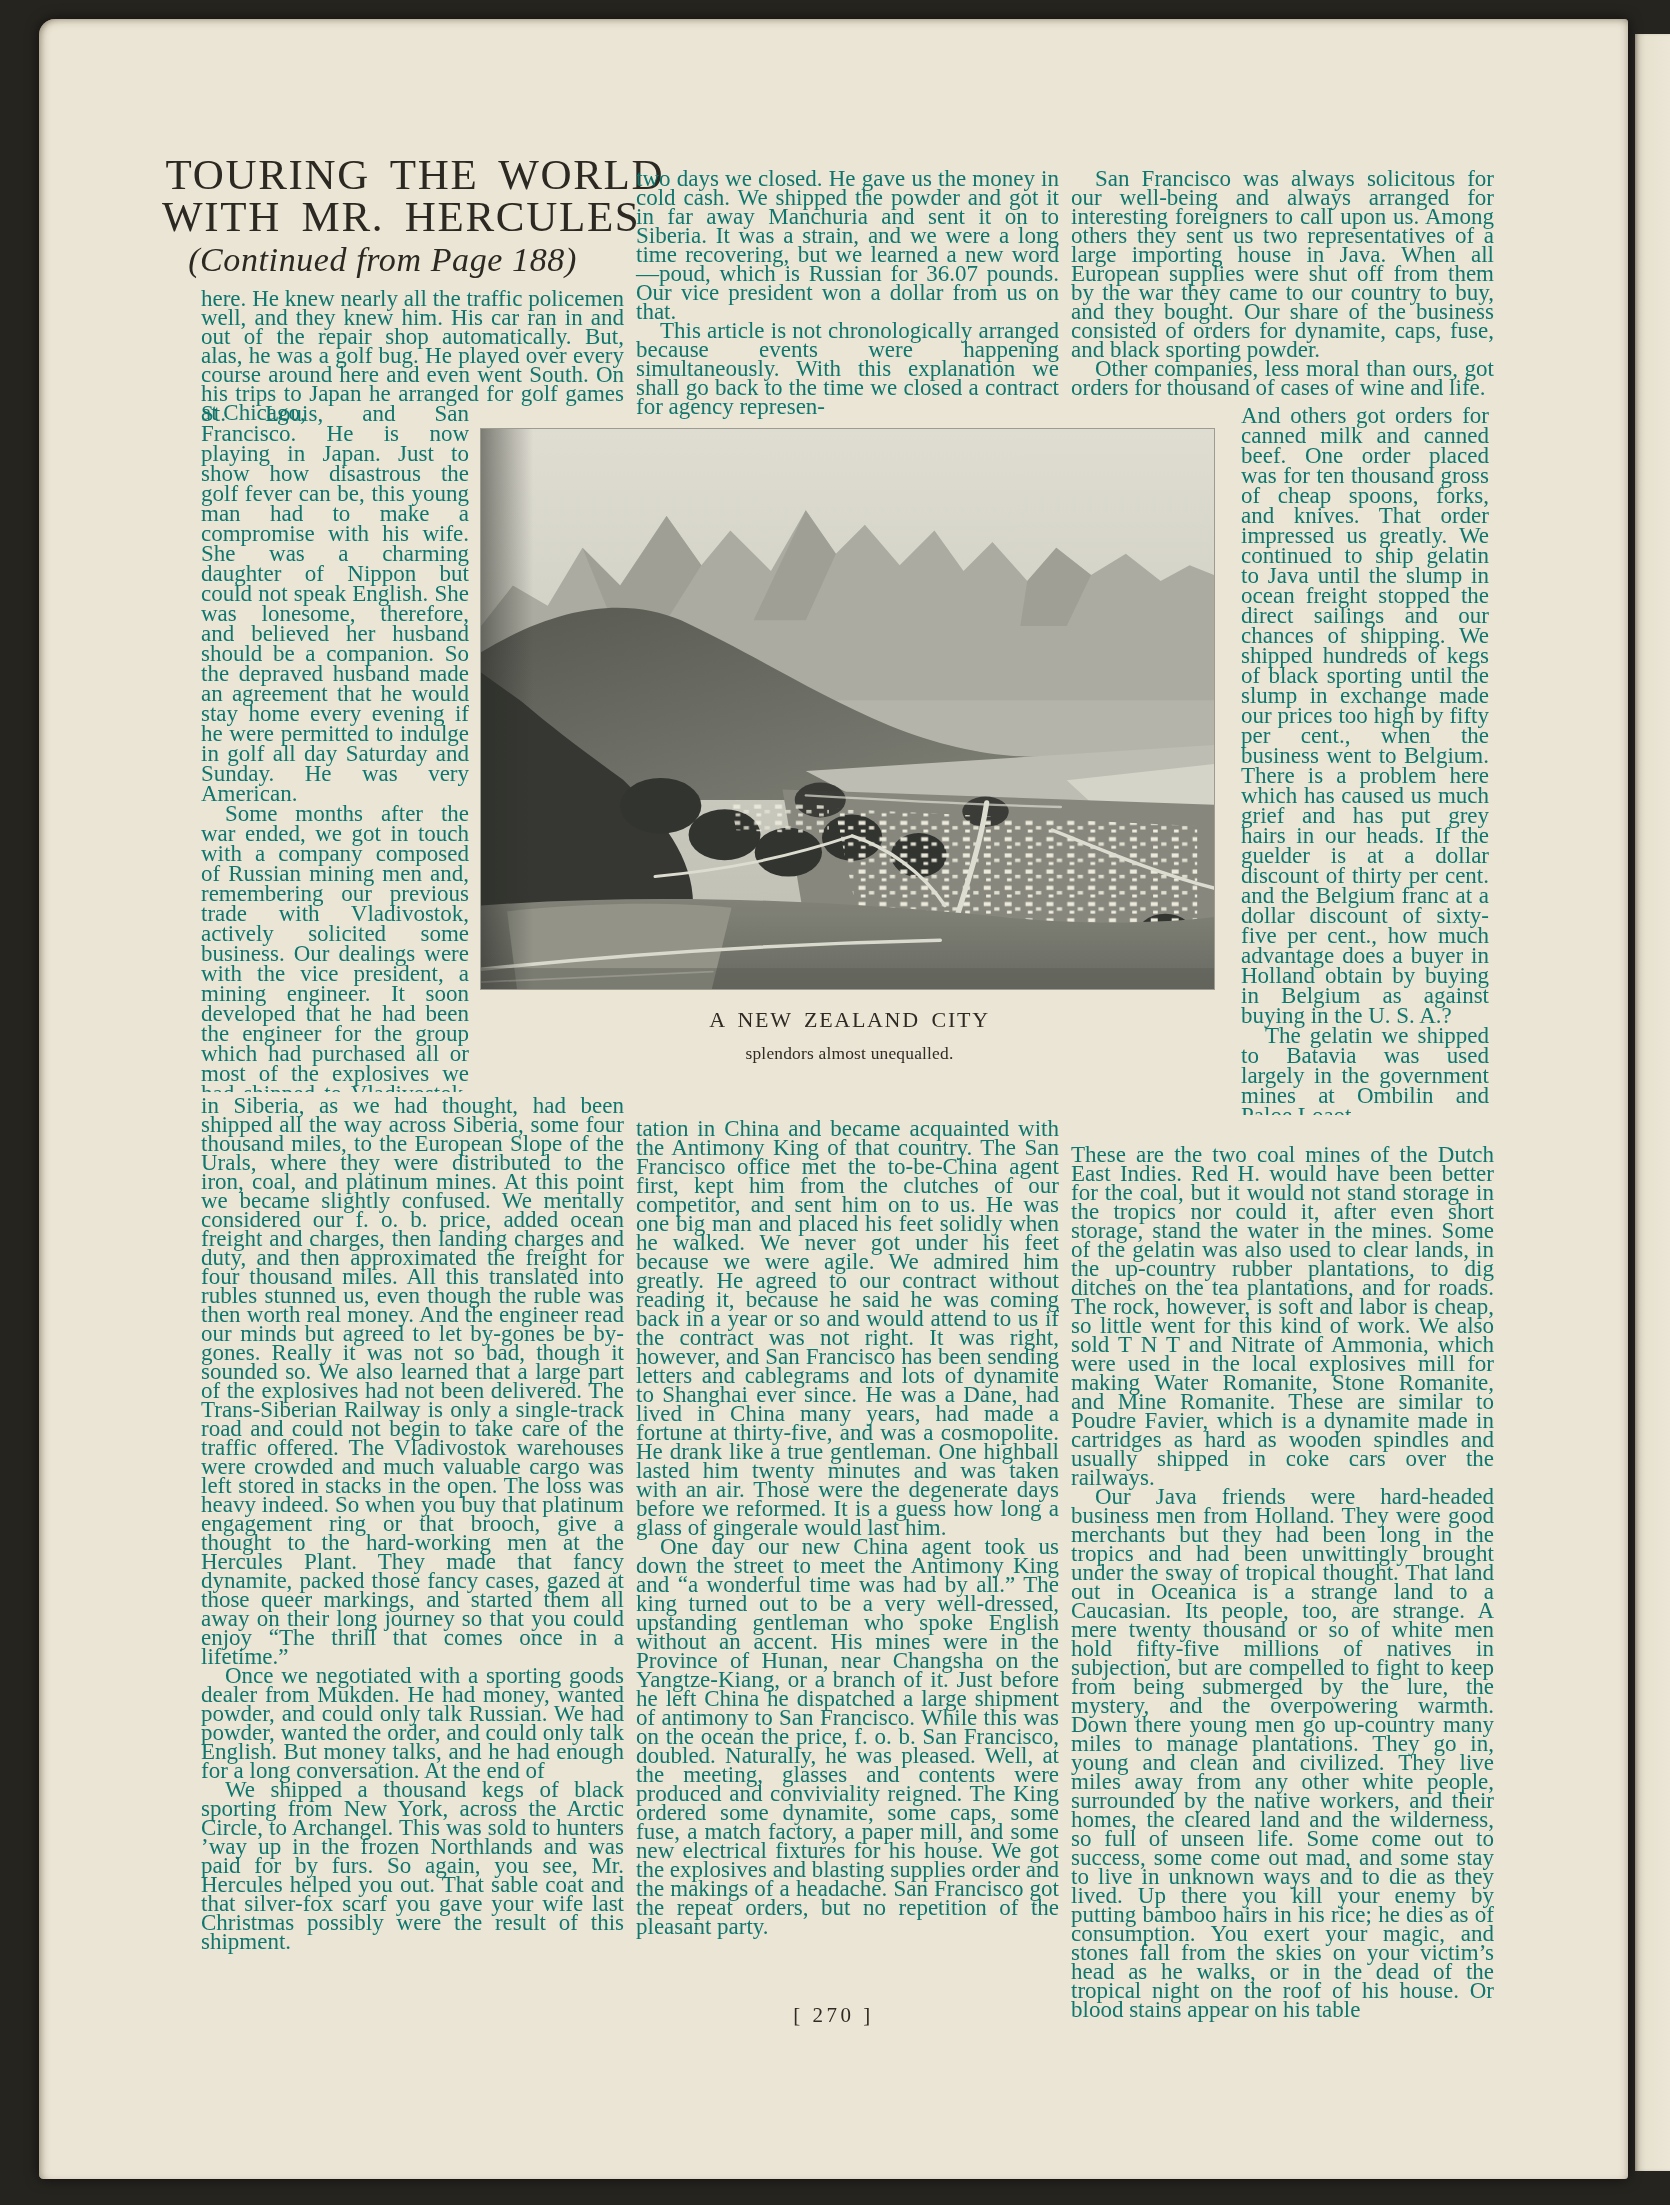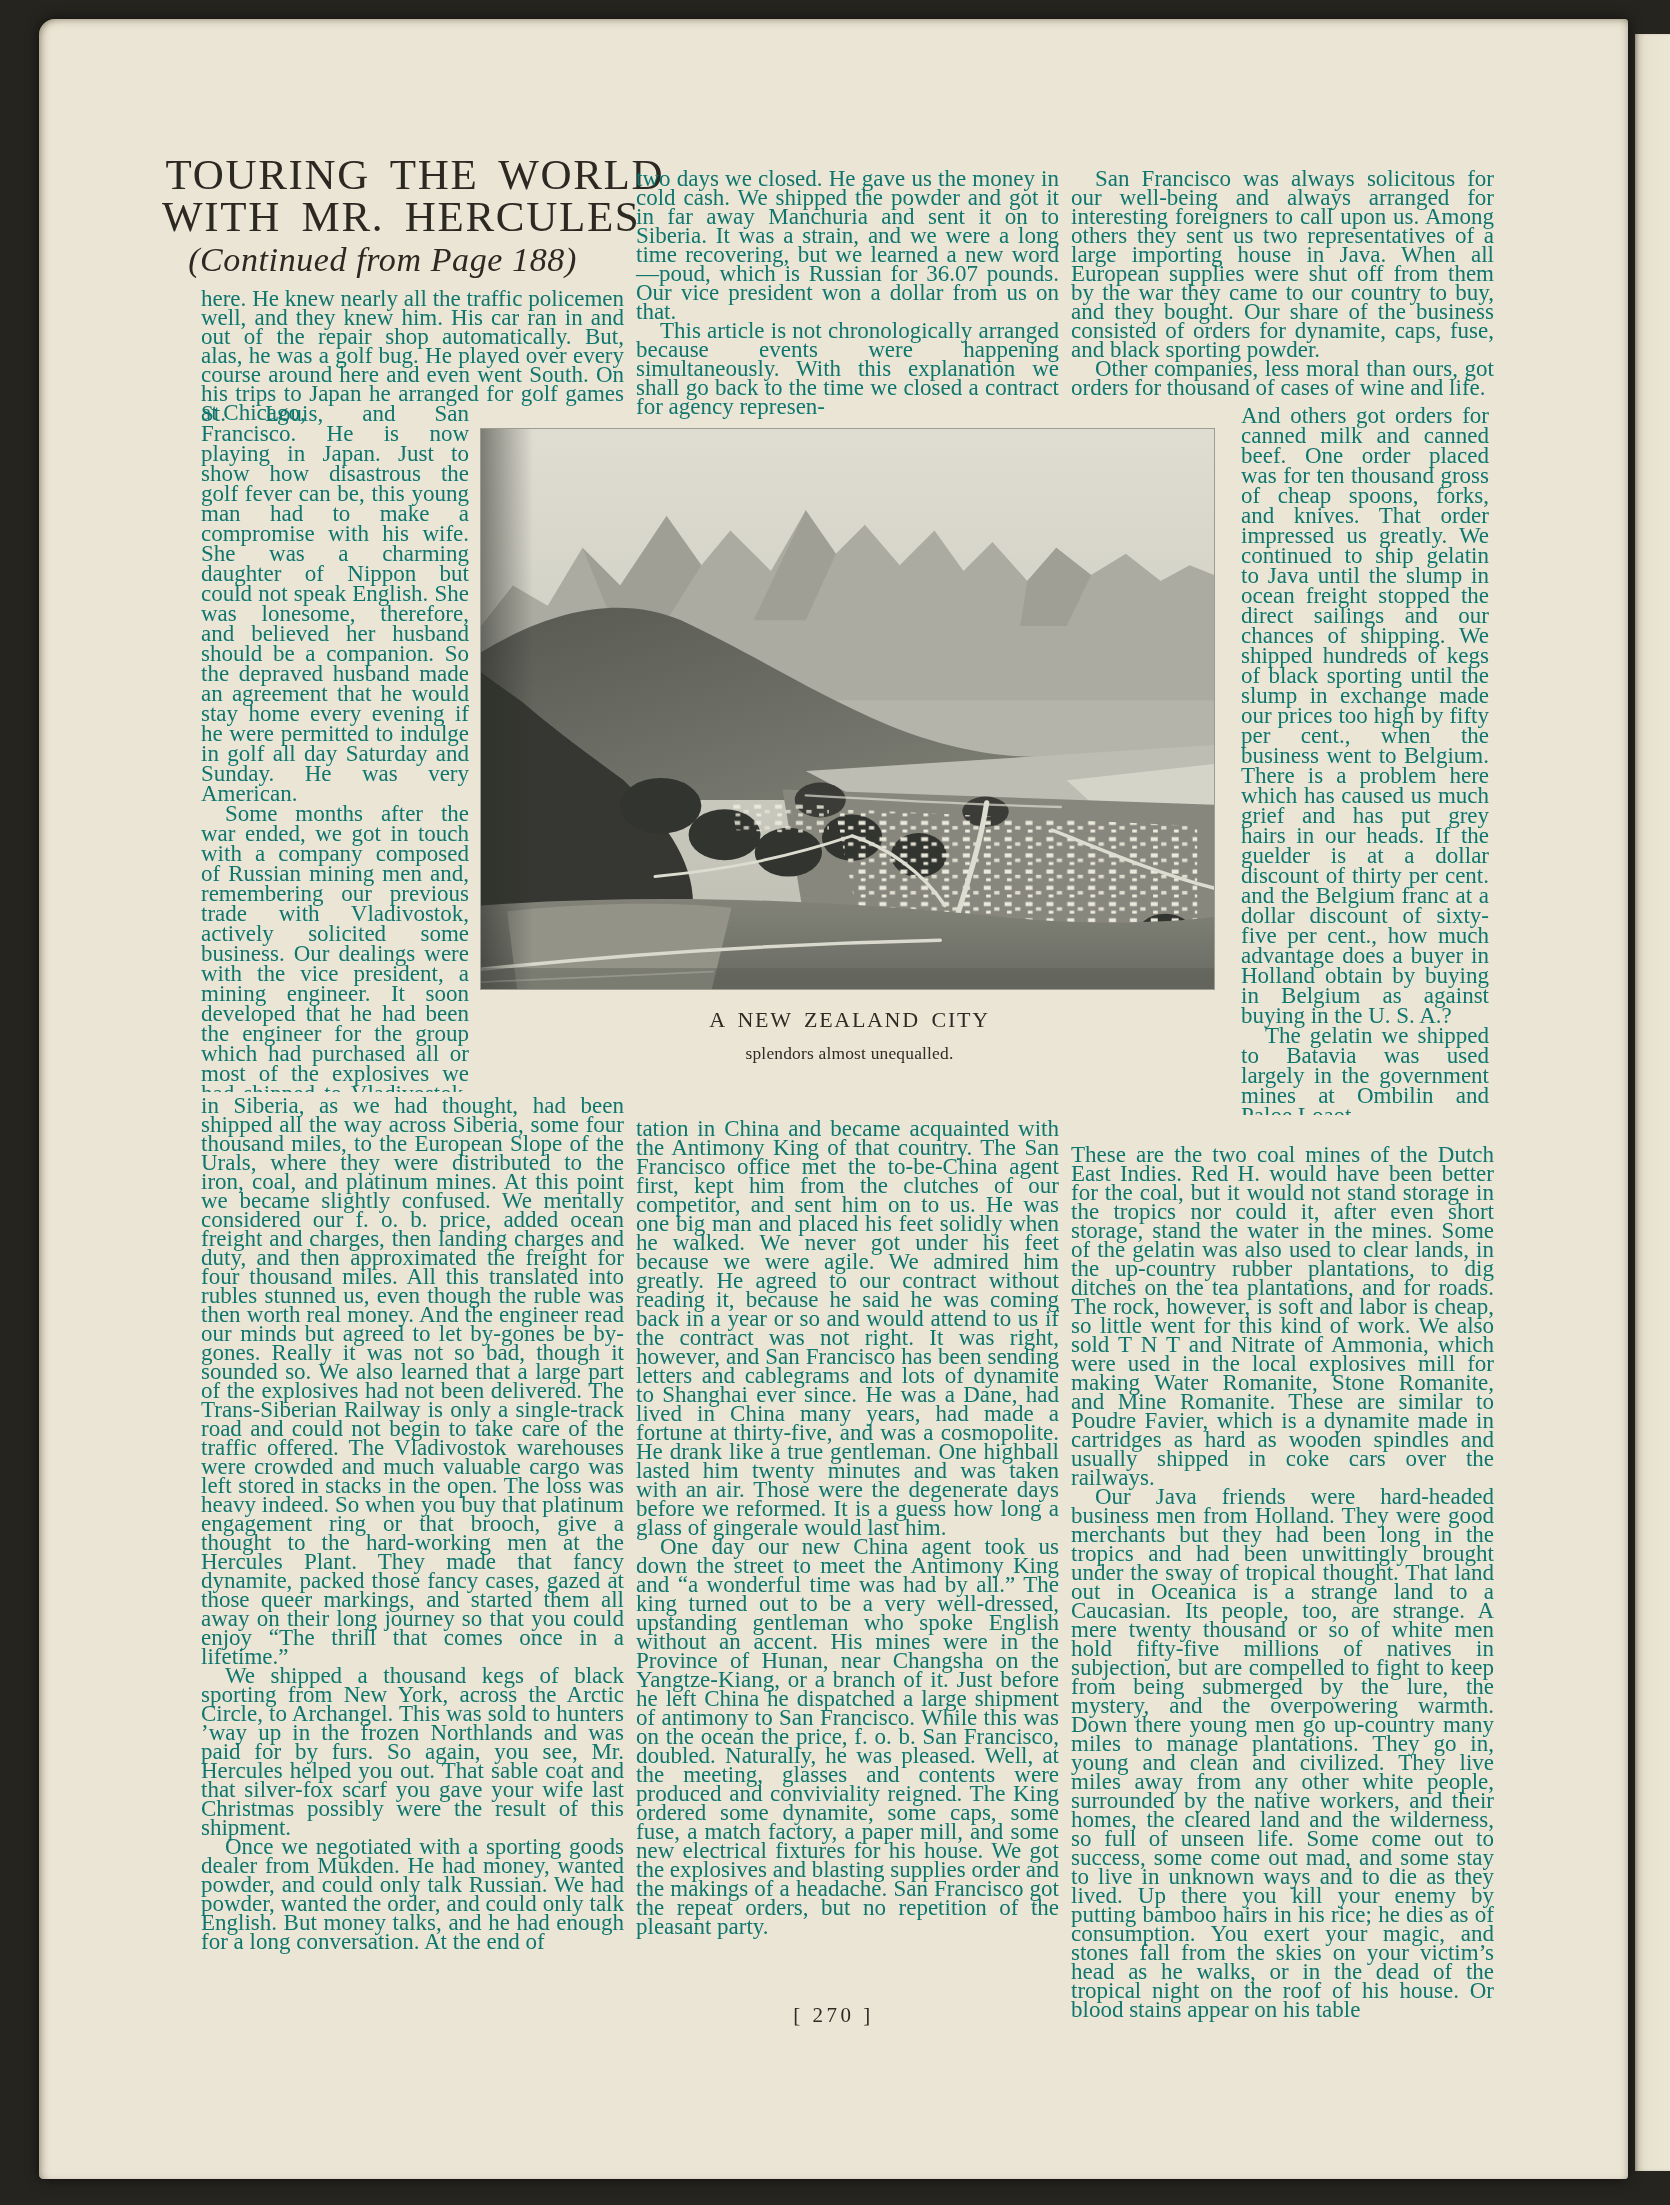--- a/index.html
+++ b/index.html
@@ -76,22 +76,22 @@
         <p>here. He knew nearly all the traffic policemen well, and they knew him. His car ran in and out of the repair shop automatically. But, alas, he was a golf bug. He played over every course around here and even went South. On his trips to Japan he arranged for golf games at Chicago,</p>
       </section>
 
     <section class="tb narrow" style="left:162px;top:385px;width:268px;height:688px;">
         <p>St. Louis, and San Francisco. He is now playing in Japan. Just to show how disastrous the golf fever can be, this young man had to make a compromise with his wife. She was a charming daughter of Nippon but could not speak English. She was lonesome, therefore, and believed her husband should be a companion. So the depraved husband made an agreement that he would stay home every evening if he were permitted to indulge in golf all day Saturday and Sunday. He was very American.</p>
         <p class="indent">Some months after the war ended, we got in touch with a company composed of Russian mining men and, remembering our previous trade with Vladivostok, actively solicited some business. Our dealings were with the vice president, a mining engineer. It soon developed that he had been the engineer for the group which had purchased all or most of the explosives we had shipped to Vladivostok. We learned that our products instead of being used</p>
       </section>
 
     <section class="tb" style="left:162px;top:1077px;width:423px;">
         <p>in Siberia, as we had thought, had been shipped all the way across Siberia, some four thousand miles, to the European Slope of the Urals, where they were distributed to the iron, coal, and platinum mines. At this point we became slightly confused. We mentally considered our f. o. b. price, added ocean freight and charges, then landing charges and duty, and then approximated the freight for four thousand miles. All this translated into rubles stunned us, even though the ruble was then worth real money. And the engineer read our minds but agreed to let by-gones be by-gones. Really it was not so bad, though it sounded so. We also learned that a large part of the explosives had not been delivered. The Trans-Siberian Railway is only a single-track road and could not begin to take care of the traffic offered. The Vladivostok warehouses were crowded and much valuable cargo was left stored in stacks in the open. The loss was heavy indeed. So when you buy that platinum engagement ring or that brooch, give a thought to the hard-working men at the Hercules Plant. They made that fancy dynamite, packed those fancy cases, gazed at those queer markings, and started them all away on their long journey so that you could enjoy “The thrill that comes once in a lifetime.”</p>
+        <p class="indent">Once we negotiated with a sporting goods dealer from Mukden. He had money, wanted powder, and could only talk Russian. We had powder, wanted the order, and could only talk English. But money talks, and he had enough for a long conversation. At the end of</p>
         <p class="indent">We shipped a thousand kegs of black sporting from New York, across the Arctic Circle, to Archangel. This was sold to hunters ’way up in the frozen Northlands and was paid for by furs. So again, you see, Mr. Hercules helped you out. That sable coat and that silver-fox scarf you gave your wife last Christmas possibly were the result of this shipment.</p>
-        <p class="indent">Once we negotiated with a sporting goods dealer from Mukden. He had money, wanted powder, and could only talk Russian. We had powder, wanted the order, and could only talk English. But money talks, and he had enough for a long conversation. At the end of</p>
       </section>
 
     <section class="tb" style="left:597px;top:150px;width:423px;">
         <p>two days we closed. He gave us the money in cold cash. We shipped the powder and got it in far away Manchuria and sent it on to Siberia. It was a strain, and we were a long time recovering, but we learned a new word —poud, which is Russian for 36.07 pounds. Our vice president won a dollar from us on that.</p>
         <p class="indent">This article is not chronologically arranged because events were happening simultaneously. With this explanation we shall go back to the time we closed a contract for agency represen-</p>
       </section>
 
     <section class="tb" style="left:597px;top:1100px;width:423px;">
         <p>tation in China and became acquainted with the Antimony King of that country. The San Francisco office met the to-be-China agent first, kept him from the clutches of our competitor, and sent him on to us. He was one big man and placed his feet solidly when he walked. We never got under his feet because we were agile. We admired him greatly. He agreed to our contract without reading it, because he said he was coming back in a year or so and would attend to us if the contract was not right. It was right, however, and San Francisco has been sending letters and cablegrams and lots of dynamite to Shanghai ever since. He was a Dane, had lived in China many years, had made a fortune at thirty-five, and was a cosmopolite. He drank like a true gentleman. One highball lasted him twenty minutes and was taken with an air. Those were the degenerate days before we reformed. It is a guess how long a glass of gingerale would last him.</p>
         <p class="indent">One day our new China agent took us down the street to meet the Antimony King and “a wonderful time was had by all.” The king turned out to be a very well-dressed, upstanding gentleman who spoke English without an accent. His mines were in the Province of Hunan, near Changsha on the Yangtze-Kiang, or a branch of it. Just before he left China he dispatched a large shipment of antimony to San Francisco. While this was on the ocean the price, f. o. b. San Francisco, doubled. Naturally, he was pleased. Well, at the meeting, glasses and contents were produced and conviviality reigned. The King ordered some dynamite, some caps, some fuse, a match factory, a paper mill, and some new electrical fixtures for his house. We got the explosives and blasting supplies order and the makings of a headache. San Francisco got the repeat orders, but no repetition of the pleasant party.</p>

